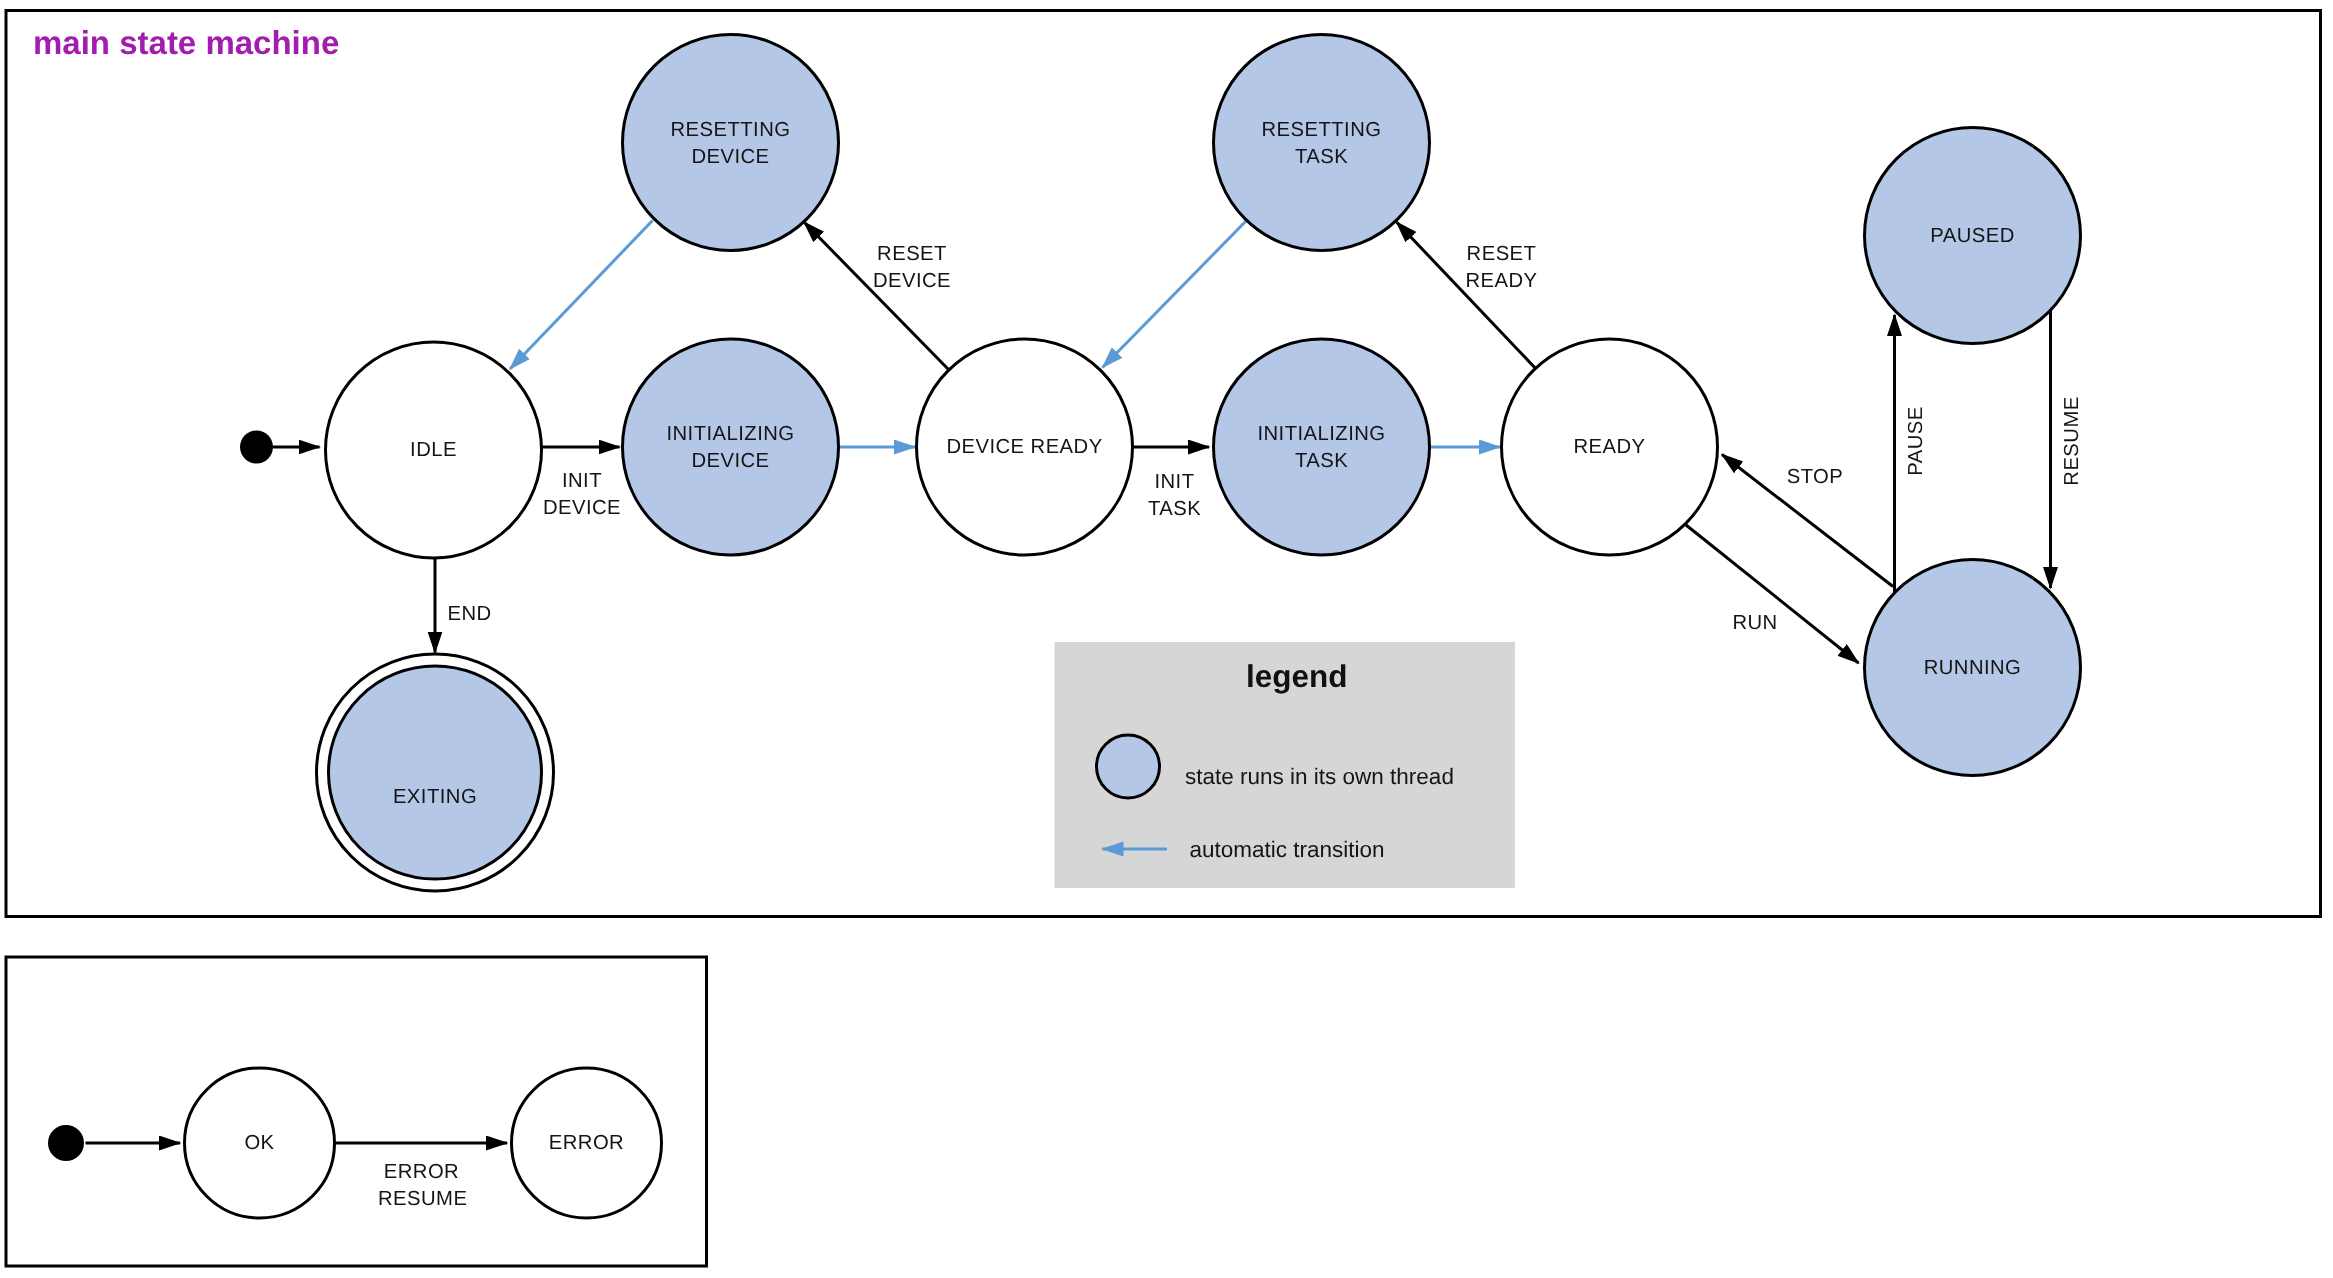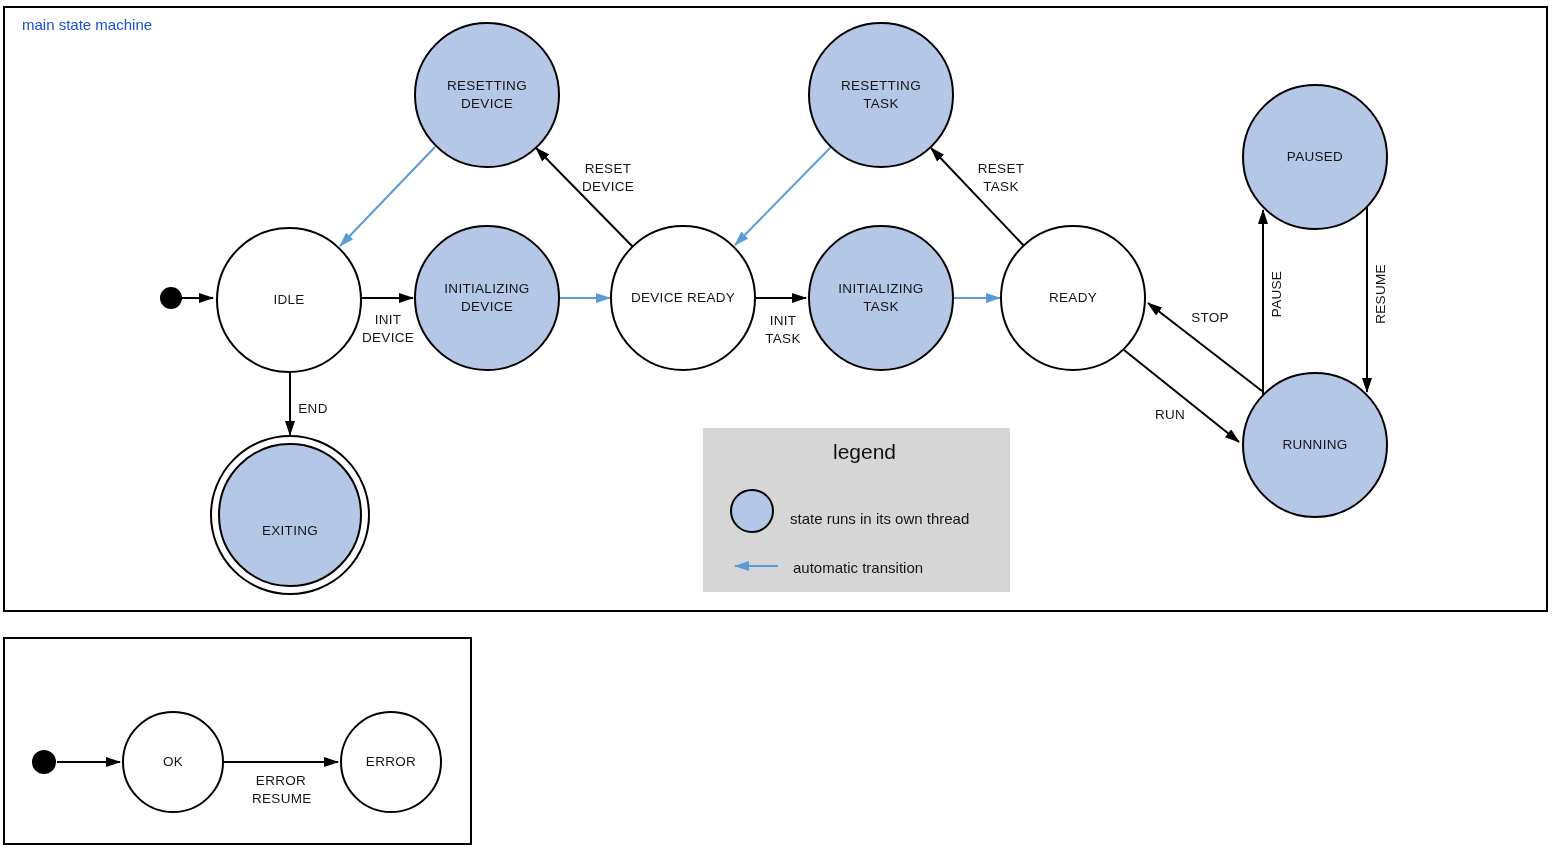--- a/index.html
+++ b/index.html
@@ -31,31 +31,31 @@
   }
   .state-label,.trans-label{
     font-size:13.5px;
     font-weight:500;
     letter-spacing:0.3px;
   }
   .trans-label.nw{white-space:nowrap;}
   .rot{transform:translate(-50%,-50%) rotate(-90deg);white-space:nowrap;}
   .title{
     position:absolute;
-    color:#1d4ed8;
-    font-size:15px;
-    font-weight:400;
+    color:#a21caf;
+    font-size:22px;
+    font-weight:700;
     white-space:nowrap;
   }
   .legend-title{
     position:absolute;
     transform:translate(-50%,-50%);
     color:#111;
     font-size:21px;
-    font-weight:400;
+    font-weight:700;
     white-space:nowrap;
     padding-left:15px;
   }
   .legend-item{
     position:absolute;
     transform:translateY(-50%);
     color:#151515;
     font-size:15px;
     font-weight:500;
     white-space:nowrap;
@@ -128,21 +128,21 @@
   <div class="label state-label" style="left:487px;top:298px;width:110px;">INITIALIZING DEVICE</div>
   <div class="label state-label" style="left:683px;top:298px;width:110px;">DEVICE READY</div>
   <div class="label state-label" style="left:881px;top:298px;width:110px;">INITIALIZING TASK</div>
   <div class="label state-label" style="left:1073px;top:298px;">READY</div>
   <div class="label state-label" style="left:1315px;top:445px;">RUNNING</div>
   <div class="label state-label" style="left:290px;top:531px;">EXITING</div>
 
   <div class="label trans-label" style="left:388px;top:329px;width:58px;">INIT DEVICE</div>
   <div class="label trans-label" style="left:608px;top:178px;width:60px;">RESET DEVICE</div>
   <div class="label trans-label" style="left:783px;top:330px;width:46px;">INIT TASK</div>
-  <div class="label trans-label" style="left:1001px;top:178px;width:52px;">RESET TASK</div>
+  <div class="label trans-label" style="left:1001px;top:178px;width:52px;">RESET READY</div>
   <div class="label trans-label nw" style="left:1210px;top:318px;">STOP</div>
   <div class="label trans-label nw" style="left:1170px;top:415px;text-align:right;">RUN</div>
   <div class="label trans-label rot" style="left:1277px;top:294px;">PAUSE</div>
   <div class="label trans-label rot" style="left:1381px;top:294px;">RESUME</div>
   <div class="label trans-label nw" style="left:313px;top:409px;">END</div>
 
   <div class="legend-title" style="left:857px;top:452px;">legend</div>
   <div class="legend-item" style="left:790px;top:518px;">state runs in its own thread</div>
   <div class="legend-item" style="left:793px;top:567px;">automatic transition</div>
 

